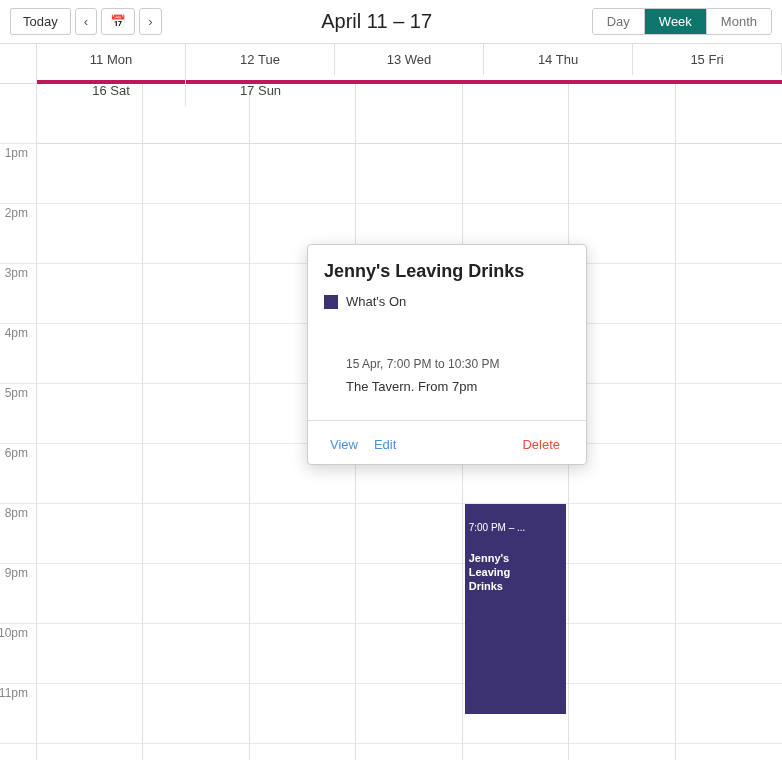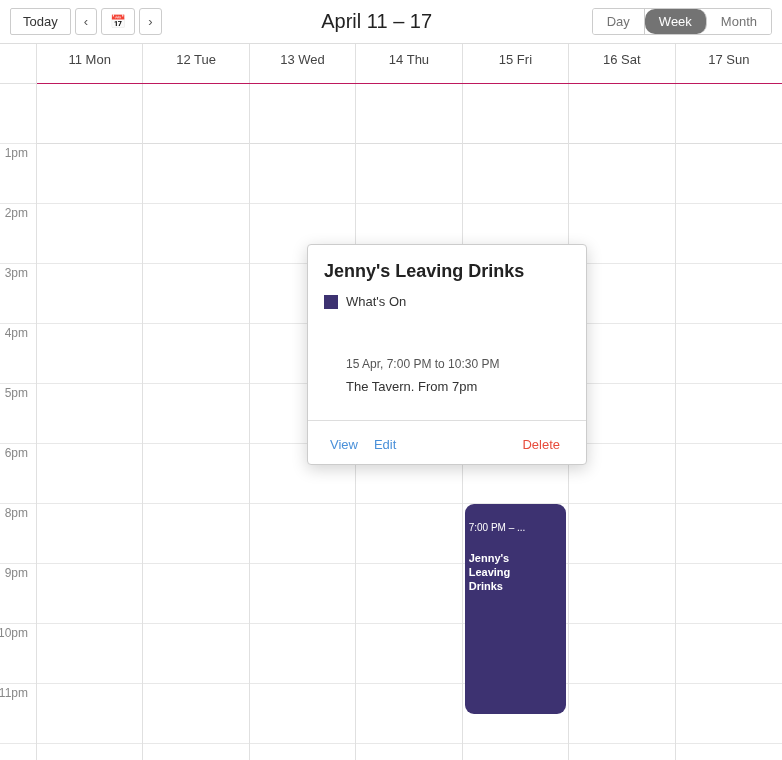--- a/index.html
+++ b/index.html
@@ -61,23 +61,22 @@
       padding: 5px 14px;
       background: #fff;
       border: none;
       border-right: 1px solid #ccc;
       cursor: pointer;
       font-size: 13px;
       color: #737373;
     }
     .view-btn:last-child { border-right: none; }
     .view-btn.active {
-      background: #737373;
+      background: #0f766e;
       color: #fff;
-      border-radius: 10px;
     }
 
     
     .calendar-wrapper {
       display: flex;
       height: calc(760px - 44px);
       overflow: hidden;
     }
 
     .time-col {
@@ -106,22 +105,22 @@
       overflow-y: auto;
       overflow-x: hidden;
       position: relative;
     }
     .grid-area::-webkit-scrollbar { width: 12px; }
     .grid-area::-webkit-scrollbar-thumb { background: #ccc; }
     .grid-area::-webkit-scrollbar-track { background: #f5f5f5; }
 
     .days-header {
       display: grid;
-      grid-template-columns: repeat(7, 1fr);
-      border-bottom: 1px solid #be185d;
+      grid-template-columns: repeat(5, 1fr);
+      border-bottom: 4px solid #be185d;
       position: sticky;
       top: 0;
       background: #fff;
       z-index: 10;
       height: 40px;
     }
     .day-header {
       text-align: center;
       padding: 8px 0;
       font-size: 13px;
@@ -155,21 +154,21 @@
     }
 
     
     .event-block {
       position: absolute;
       background: #3d3271;
       color: #fff;
       font-size: 11px;
       font-weight: bold;
       padding: 3px 4px;
-      border-radius: 9px;
+      border-radius: 0;
       cursor: pointer;
       z-index: 5;
       line-height: 1.3;
     }
 
     
     .popup-overlay {
       position: absolute;
       top: 0; left: 0; right: 0; bottom: 0;
       z-index: 20;

